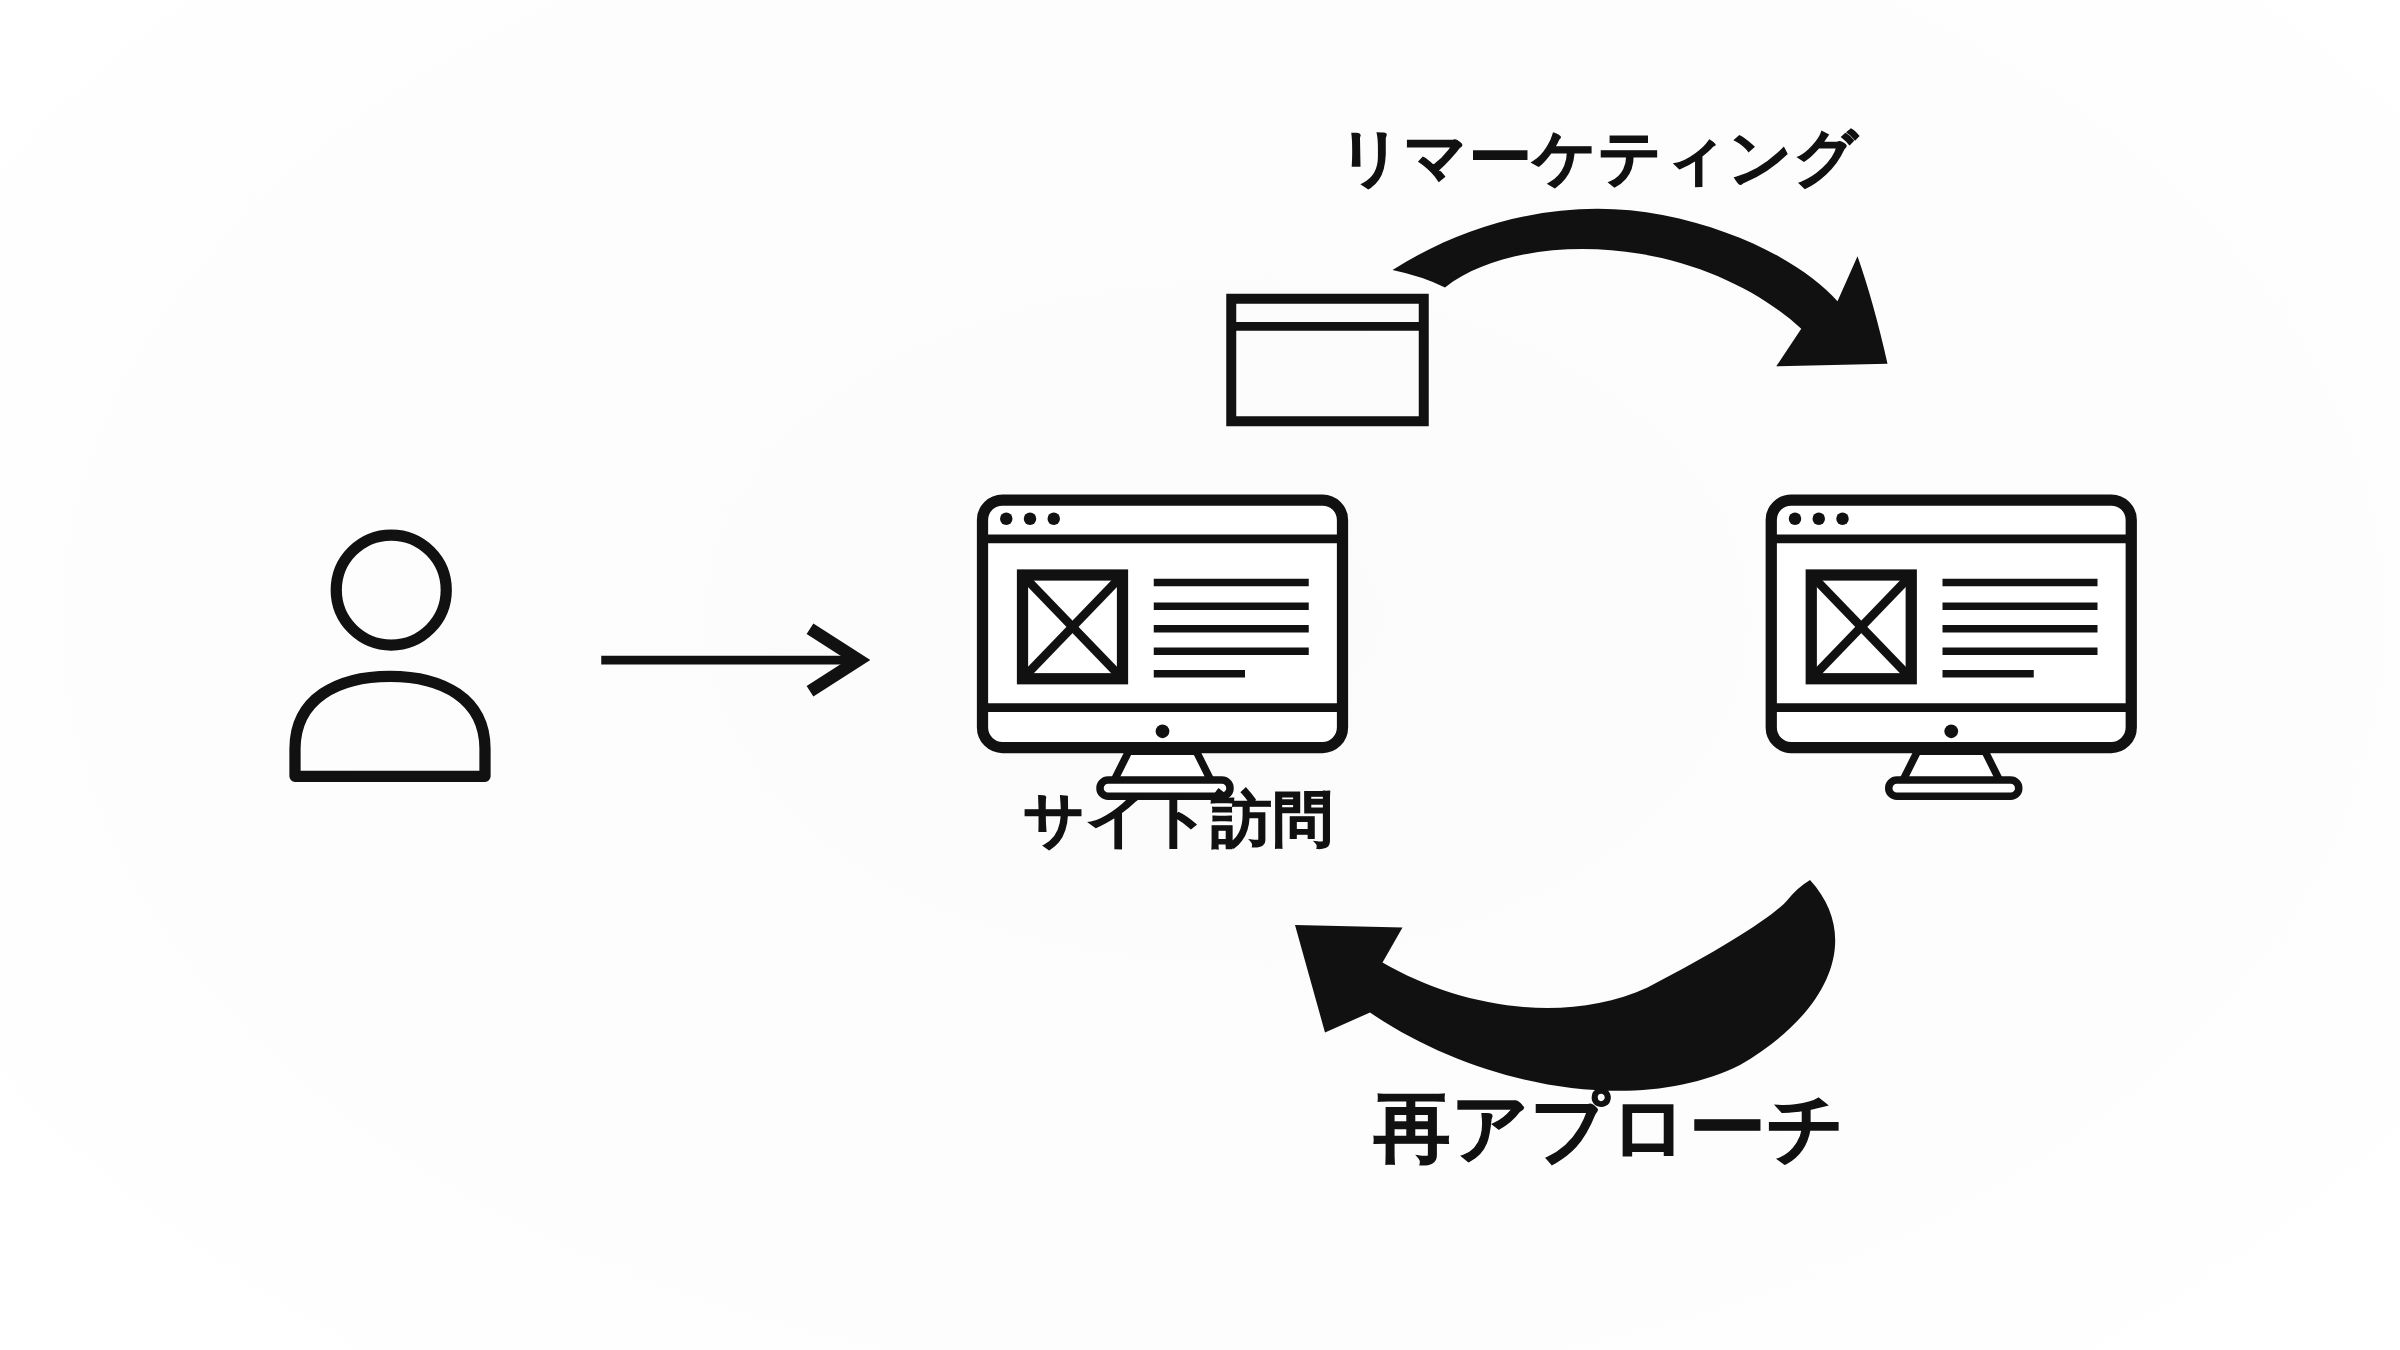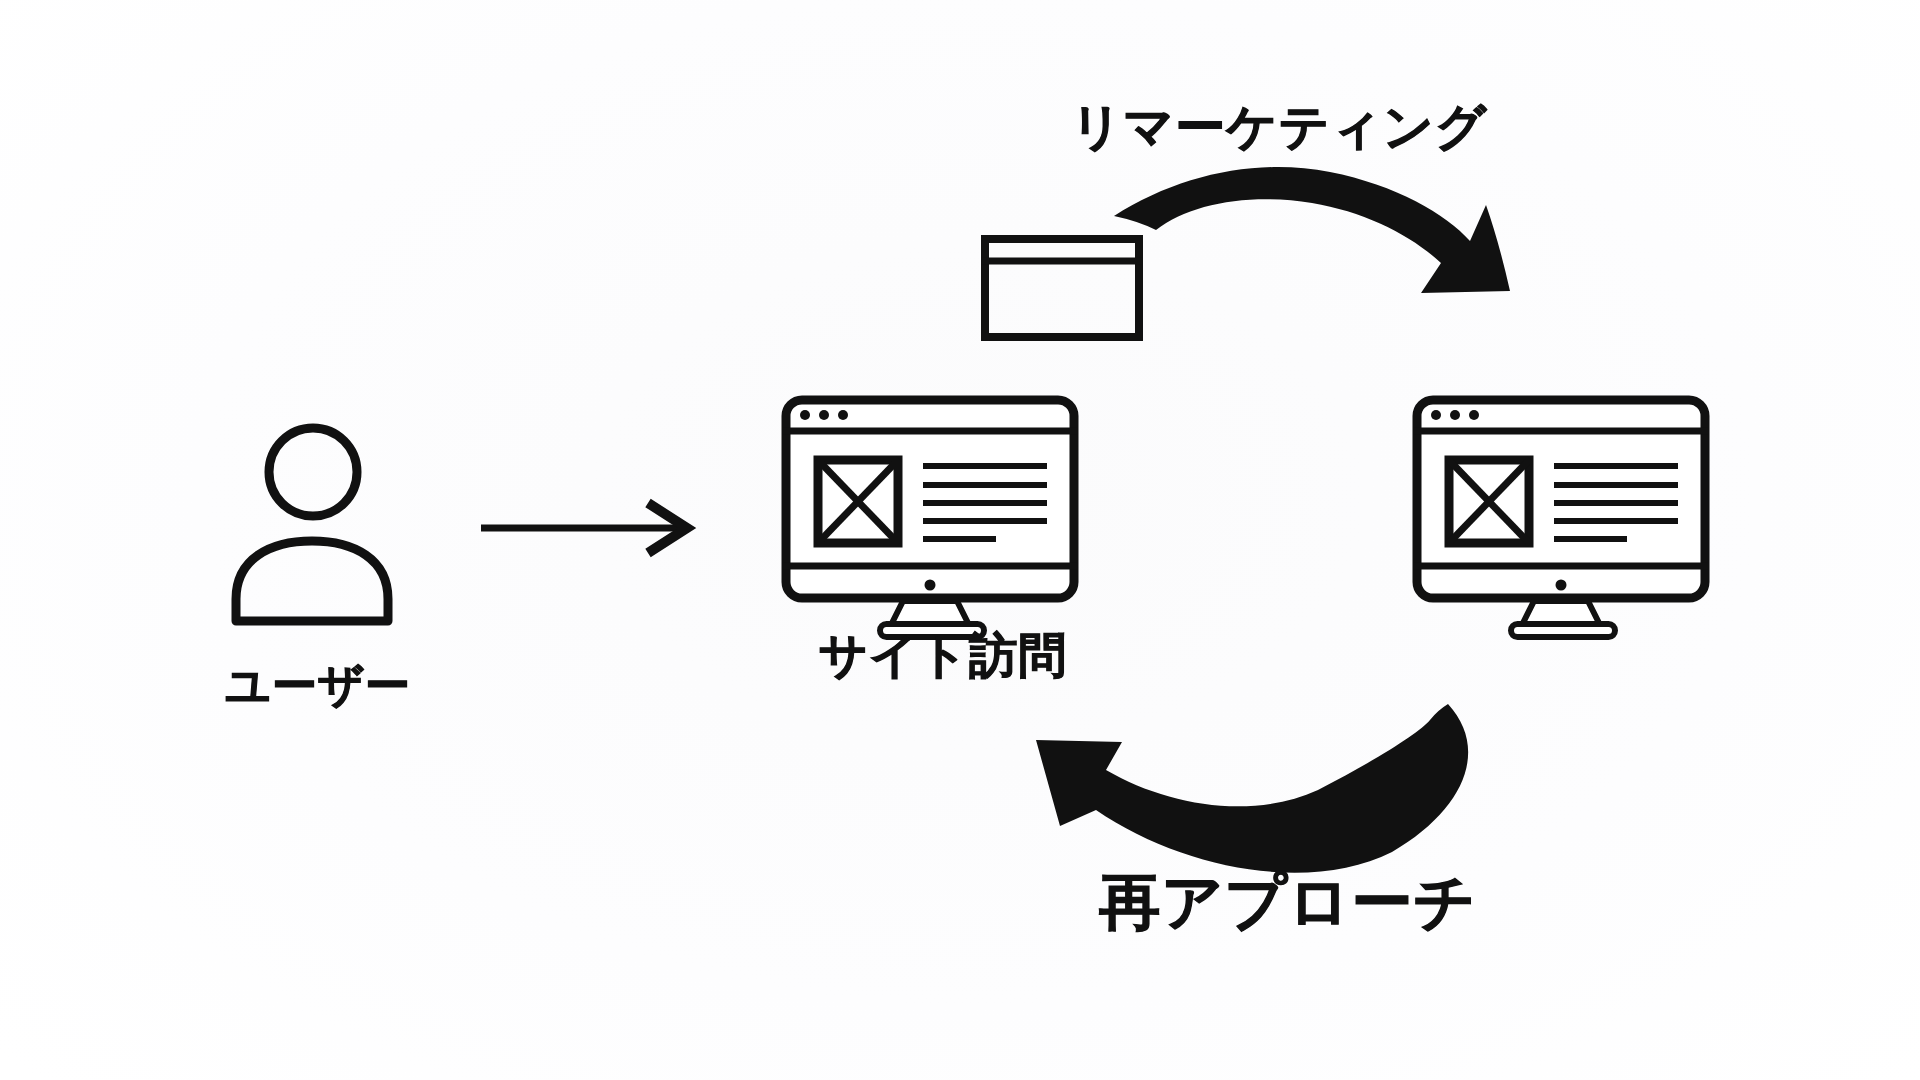--- a/index.html
+++ b/index.html
@@ -88,19 +88,18 @@
              L1036,740
              L1122,742
              L1106,770
              C1168,806 1252,820 1318,790
              C1380,758 1420,732 1430,720
              Q1438,710 1448,704 Z"></path>
   </svg>
 
   <div class="label label-remarketing">リマーケティング</div>
 
-  <div class="label label-user">ユーザー</div>
 
   <div class="label label-site-visit">サイト訪問</div>
 
   <div class="label label-reapproach">再アプローチ</div>
 
 </div>
 
 </body></html>

